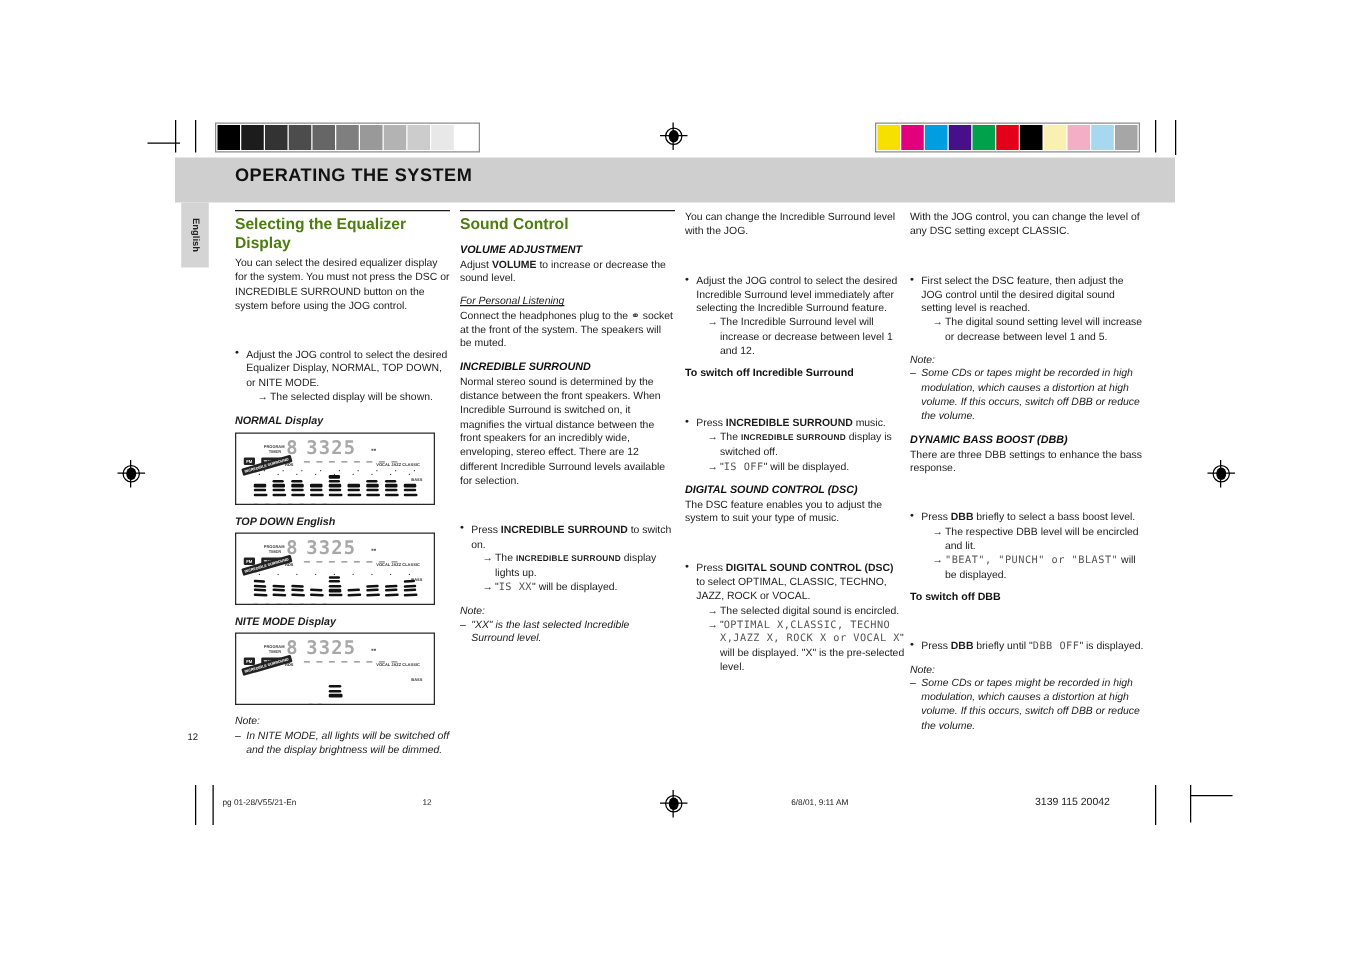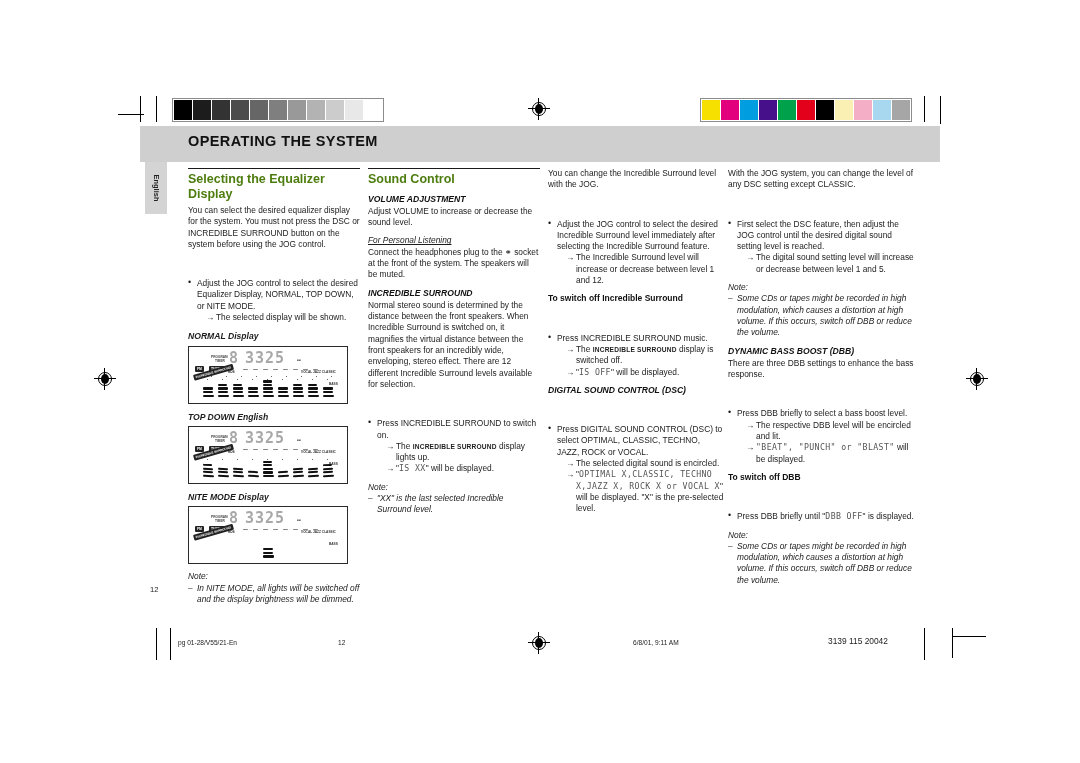--- a/index.html
+++ b/index.html
@@ -43,21 +43,21 @@
   #col2{left:368px;width:172px;}
   #col3{left:548px;width:176px;}
   #col4{left:728px;width:190px;}
 
   .rule{border-top:1.6px solid #1a1a1a;margin-bottom:3px;}
   h2.sect{font-size:12.5px;line-height:14.5px;font-weight:bold;margin:0 0 4px 0;color:#4d7c0f;}
   h3.sub{font-size:8.6px;font-weight:bold;font-style:italic;margin:7px 0 1px 0;color:#111;}
   h3.subp{font-size:8.5px;font-weight:bold;margin:7px 0 1px 0;color:#111;}
   .ital{font-style:italic;margin:7px 0 0 0;text-decoration:underline;}
   p{margin:0 0 0 0;}
-  b{font-weight:normal;}
+  b{font-weight:bold;}
   .smallcap{font-size:6.6px;font-weight:bold;letter-spacing:.2px;}
   .lcdtxt{font-family:"DejaVu Sans Mono", monospace;font-size:8.2px;letter-spacing:.4px;color:#555;}
 
   ul{margin:6px 0 0 0;padding:0;list-style:none;}
   li.bul{position:relative;padding-left:9px;margin-bottom:0;margin-top:28px;}
   li.bul:before{content:"\2022";position:absolute;left:0;top:-1px;font-size:9px;}
   .arrow{position:relative;padding-left:10px;margin-left:9px;}
   .arrow:before{content:"\2192";position:absolute;left:0;top:0;}
   .dash{position:relative;padding-left:9px;font-style:italic;}
   .dash:before{content:"\2013";position:absolute;left:0;top:0;}
@@ -368,31 +368,32 @@
     <h3 class="subp">To switch off Incredible Surround</h3>
     <ul>
       <li class="bul">
         <span>Press </span><b>INCREDIBLE SURROUND</b><span> music.</span>
         <div class="arrow"><span>The </span><span class="smallcap">INCREDIBLE SURROUND</span><span> display is switched off.</span></div>
         <div class="arrow"><span>"</span><span class="lcdtxt">IS OFF</span><span>" will be displayed.</span></div>
       </li>
     </ul>
 
     <h3 class="sub">DIGITAL SOUND CONTROL  (DSC)</h3>
+    <p>The DSC feature enables you to adjust the system to suit your type of music.</p>
     <ul>
       <li class="bul">
         <span>Press </span><b>DIGITAL SOUND CONTROL</b> <b>(DSC)</b><span> to select OPTIMAL, CLASSIC, TECHNO, JAZZ, ROCK or VOCAL.</span>
         <div class="arrow">The selected digital sound is encircled.</div>
         <div class="arrow"><span>"</span><span class="lcdtxt">OPTIMAL X,CLASSIC, TECHNO X,JAZZ X, ROCK X or VOCAL X</span><span>" will be displayed.  "X" is the pre-selected level.</span></div>
       </li>
     </ul>
   </div>
 
   <div class="col" id="col4">
-    <p>With the JOG system, you can change the level of any DSC setting except CLASSIC.</p>
+    <p>With the JOG control, you can change the level of any DSC setting except CLASSIC.</p>
     <ul>
       <li class="bul">
         <span>First select the DSC feature, then adjust the JOG control until the desired digital sound setting level is reached.</span>
         <div class="arrow">The digital sound setting level will increase or decrease between level 1 and 5.</div>
       </li>
     </ul>
     <div class="note">
       <div>Note:</div>
       <div class="dash">Some CDs or tapes might be recorded in high modulation, which causes a distortion at high volume. If this occurs, switch off DBB or reduce the volume.</div>
     </div>

